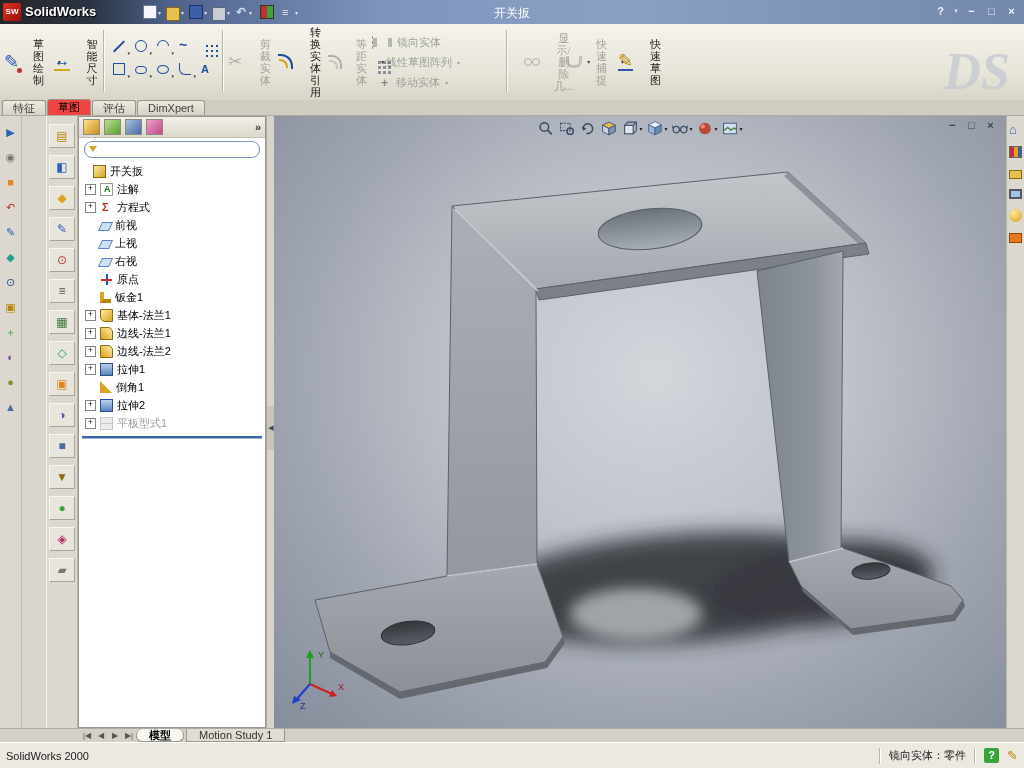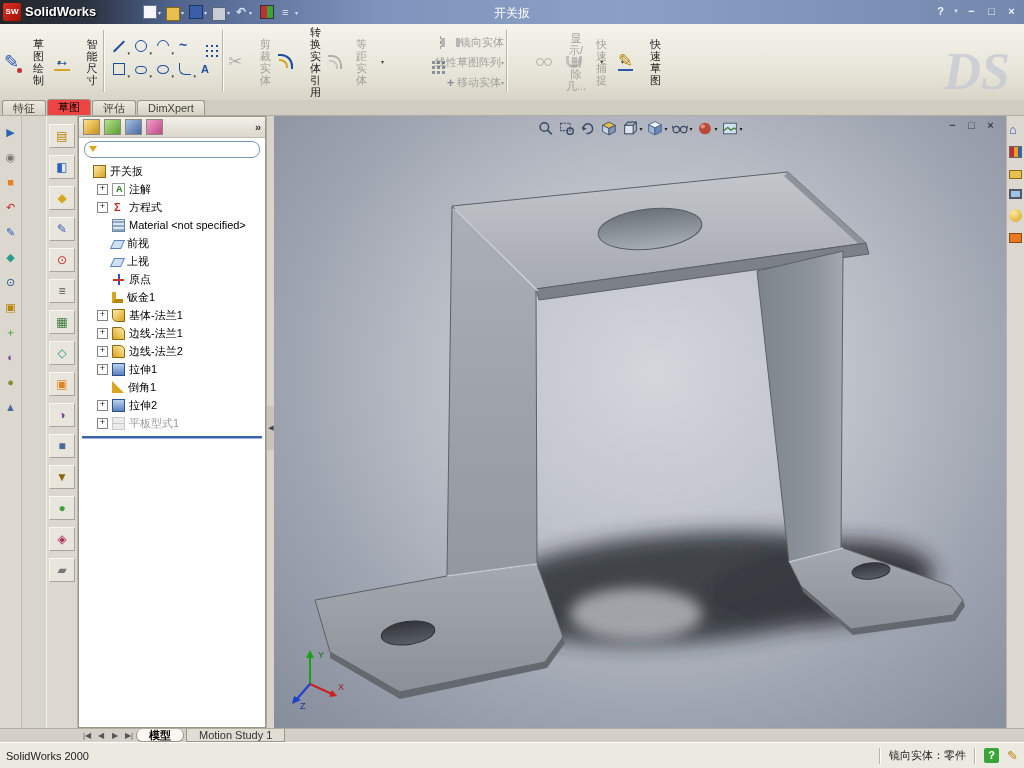--- a/index.html
+++ b/index.html
@@ -75,21 +75,21 @@
   .mic-arc{border:1.7px solid #1c4f9c;border-radius:50%;border-bottom-color:transparent;border-left-color:transparent;transform:rotate(-45deg);}
   .mic-spline{color:#1c4f9c;font-weight:bold;font-size:14px;line-height:10px;}
   .mic-grid{background:#1c4f9c;width:2px;height:2px;box-shadow:5px 0 #1c4f9c,10px 0 #1c4f9c,0 5px #1c4f9c,5px 5px #1c4f9c,10px 5px #1c4f9c,0 10px #1c4f9c,5px 10px #1c4f9c,10px 10px #1c4f9c;}
   .mic-rect{border:1.7px solid #1c4f9c;}
   .mic-slot{border:1.7px solid #1c4f9c;border-radius:6px;height:8px !important;margin-top:2px;}
   .mic-ellipse{border:1.7px solid #1c4f9c;border-radius:50%;height:9px !important;margin-top:1px;}
   .mic-fillet{border-left:1.7px solid #1c4f9c;border-bottom:1.7px solid #1c4f9c;border-bottom-left-radius:6px;}
   .mic-text{color:#1c4f9c;font-weight:bold;font-size:11px;}
   
   #stack-group{position:absolute;left:378px;top:8px;width:126px;}
-  .srow{display:flex;align-items:center;height:20px;justify-content:flex-end;}
+  .srow{display:flex;align-items:center;gap:5px;height:20px;}
   .srow .lbl{color:#9ea29b;font-size:11px;}
   .srow .cr{font-size:6px;color:#9ea29b;}
   .si{width:13px;height:13px;position:relative;opacity:.55;filter:grayscale(.7);}
   .si-mirror::before,.si-mirror::after{content:"";position:absolute;top:2px;width:4px;height:9px;background:#7a8ba8;}
   .si-mirror::before{left:0;} .si-mirror::after{right:0;}
   .si-mirror{border-left:1px dashed #555;padding-left:6px;margin-left:-6px;}
   .si-pattern{background:#1c4f9c;width:3px;height:3px;box-shadow:5px 0 #1c4f9c,10px 0 #1c4f9c,0 5px #1c4f9c,5px 5px #1c4f9c,10px 5px #1c4f9c,0 10px #1c4f9c,5px 10px #1c4f9c,10px 10px #1c4f9c;}
   .si-move{color:#1c4f9c;font-weight:bold;font-size:13px;line-height:13px;text-align:center;}
   #ds-watermark{position:absolute;right:14px;top:18px;font-family:"Liberation Serif","DejaVu Serif",serif;
      font-style:italic;font-weight:bold;font-size:52px;color:#c6cad2;opacity:.8;}
@@ -122,21 +122,21 @@
   .mgr-ic3{background:linear-gradient(135deg,#a8c0e0,#4868a8);}
   .mgr-ic4{background:linear-gradient(135deg,#f0a0c8,#c04888);}
   #mgr-more{margin-left:auto;color:#333;font-weight:bold;}
   #filter-row{height:22px;display:flex;align-items:center;padding:0 5px;}
   #filter-box{flex:1;height:15px;border:1px solid #7a96b8;border-radius:8px;background:#fff;
               display:flex;align-items:center;padding:0 4px;gap:3px;}
   #filter-funnel{width:0;height:0;border-left:4px solid transparent;border-right:4px solid transparent;
               border-top:6px solid #d9a520;}
   #filter-input{flex:1;border:none;outline:none;font-size:10px;height:12px;padding:0;background:transparent;}
   #tree{padding-top:2px;}
-  .trow{height:18px;display:flex;align-items:center;gap:4px;padding-left:18px;}
+  .trow{height:18px;display:flex;align-items:center;gap:4px;padding-left:6px;}
   .trow.root{padding-left:14px;}
   .exp{width:9px;height:9px;border:1px solid #848484;background:#fff;font-size:9px;line-height:7px;
        text-align:center;color:#222;flex:none;box-sizing:content-box;}
   .exp::before{content:"+";}
   .exp.hid{visibility:hidden;}
   .ti{width:13px;height:13px;flex:none;position:relative;box-sizing:border-box;display:inline-block;}
   .tlabel{white-space:nowrap;color:#000;}
   .trow.sup .tlabel{color:#9a9a9a;}
   .trow.sup .ti{opacity:.5;filter:grayscale(.6);}
   .ti-part{background:linear-gradient(135deg,#ffe9a8,#d9a520);border:1px solid #8a6a10;}
@@ -332,21 +332,21 @@
       <span class="cr gi" data-glyph="▾"></span>
     </div>
     <div class="srow">
       <span class="si si-move gi" data-glyph="+"></span>
       <span class="lbl">移动实体</span>
       <span class="cr gi" data-glyph="▾"></span>
     </div>
   </div>
   <div class="vsep" style="left:506px;"></div>
 
-  <div class="tb-btn dis" style="left:536px;width:50px;">
+  <div class="tb-btn dis" style="left:524px;width:50px;font-family:Liberation Serif, serif;">
     <span class="bicon">
         <span class="bi-glasses"></span>
       </span>
     <span class="lbl">显示/删除几...</span>
     <span class="cr gi" data-glyph="▾"></span>
   </div>
   <div class="tb-btn dis" style="left:566px;">
     <span class="bicon">
         <span class="bi-magnet"></span>
       </span>
@@ -426,32 +426,32 @@
       <span class="ti ti-annot"></span>
       <span class="tlabel">注解</span>
     </div>
     <div class="trow">
       <span class="exp"></span>
       <span class="ti ti-equation"></span>
       <span class="tlabel">方程式</span>
     </div>
     <div class="trow">
       <span class="exp hid"></span>
-      <span class="ti ti-material"></span>
-      <span class="tlabel">Material &lt;not specified&gt;</span>
-    </div>
-    <div class="trow">
-      <span class="exp hid"></span>
       <span class="ti ti-plane"></span>
       <span class="tlabel">前视</span>
     </div>
     <div class="trow">
       <span class="exp hid"></span>
       <span class="ti ti-plane"></span>
       <span class="tlabel">上视</span>
+    </div>
+    <div class="trow">
+      <span class="exp hid"></span>
+      <span class="ti ti-plane"></span>
+      <span class="tlabel">右视</span>
     </div>
     <div class="trow">
       <span class="exp hid"></span>
       <span class="ti ti-origin"></span>
       <span class="tlabel">原点</span>
     </div>
     <div class="trow">
       <span class="exp hid"></span>
       <span class="ti ti-sheetmetal"></span>
       <span class="tlabel">钣金1</span>

